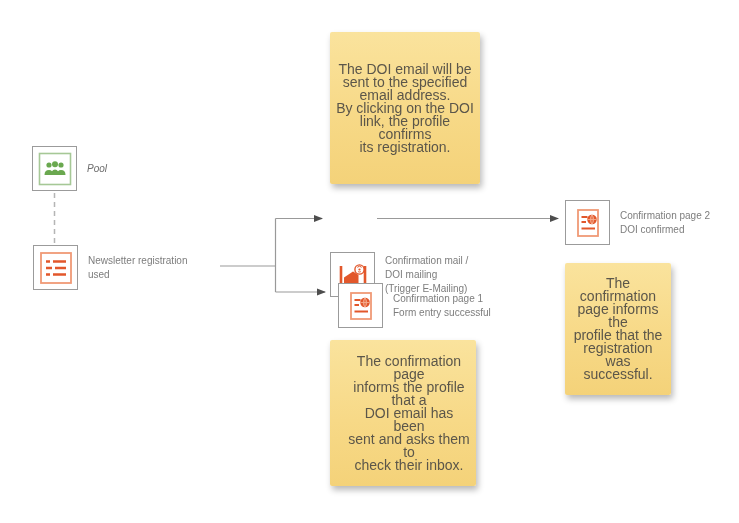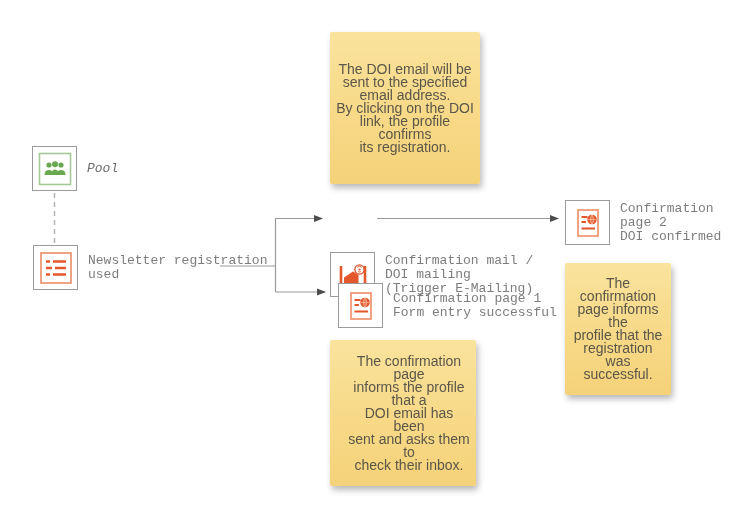--- a/index.html
+++ b/index.html
@@ -11,21 +11,21 @@
   svg.connectors { position: absolute; left: 0; top: 0; z-index: 1; }
 
   
   .node { position: absolute; display: flex; align-items: center; gap: 10px; z-index: 2; }
   .node-box {
     width: 45px; height: 45px; background: #ffffff;
     border: 1px solid #9b9b9b; display: flex; align-items: center; justify-content: center;
     flex: 0 0 auto;
   }
   .node-label {
-    font-size: 13px; line-height: 14px; color: #7d7d7d; white-space: pre-line; font-family: Liberation Mono, monospace;
+    font-size: 10px; line-height: 14px; color: #7d7d7d; white-space: pre-line;
   }
   .node-label.italic { font-style: italic; color: #6e6e6e; }
 
   
   .note {
     position: absolute; z-index: 2;
     background: linear-gradient(180deg, #fae39d 0%, #f7d987 55%, #f4d279 100%);
     border-radius: 2px;
     box-shadow: 2px 4px 6px rgba(0,0,0,0.28);
     display: flex; align-items: center; justify-content: center;

